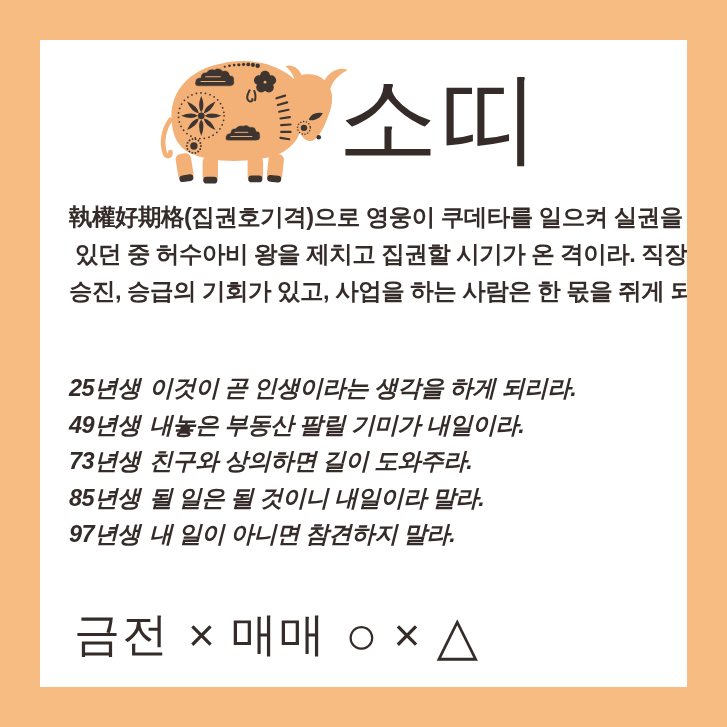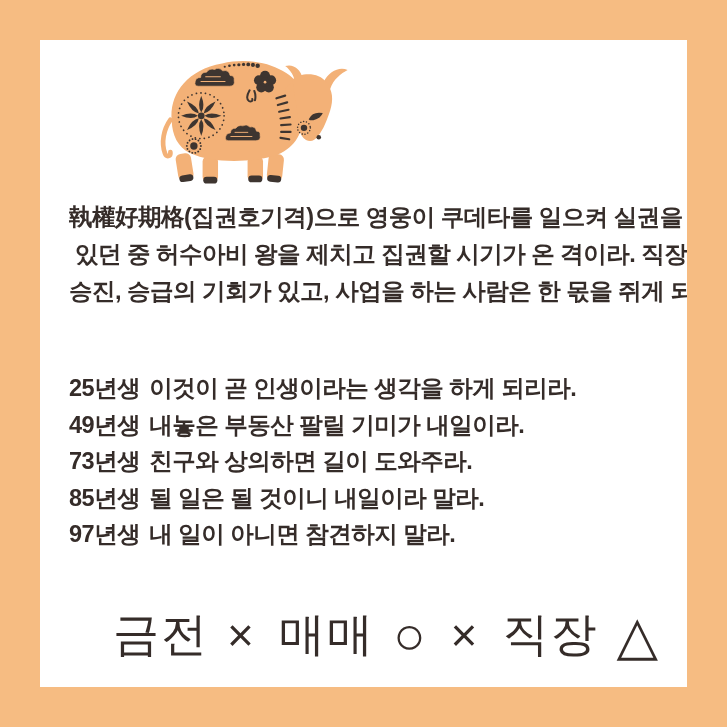--- a/index.html
+++ b/index.html
@@ -29,29 +29,29 @@
   }
   .intro{
     position:absolute;left:29px;top:159px;width:600px;
     font-size:23.5px;line-height:37px;font-weight:bold;
     color:var(--ink);letter-spacing:-0.5px;
   }
   .intro-line{white-space:pre;}
   .years{
     position:absolute;left:29px;top:330px;width:610px;
     font-size:23.5px;line-height:36.5px;font-weight:bold;
-    color:var(--ink);letter-spacing:-0.5px;
+    color:var(--ink);letter-spacing:-0.5px;font-style:italic;
   }
   .year-row{white-space:nowrap;}
   .year-label{margin-right:9px;}
   .summary{
     position:absolute;left:0;right:0;top:563px;height:64px;
-    display:flex;align-items:center;justify-content:center;
-    padding-left:44px;color:var(--ink);
-    column-gap:25px;
+    display:flex;align-items:center;justify-content:flex-start;
+    padding-left:34px;color:var(--ink);
+    column-gap:16px;
   }
   .summary-item{display:flex;align-items:center;column-gap:18px;}
   .summary-label{font-size:46px;font-weight:300;letter-spacing:2px;white-space:nowrap;}
   .summary-mark{font-weight:300;line-height:1;}
   .mark-x{font-size:46px;}
   .mark-shape{font-size:54px;}
 </style>
 </head>
 <body>
 
@@ -155,20 +155,21 @@
           <g transform="translate(217,110)">
             <circle r="4.8"></circle>
             <circle r="9.5" fill="none" stroke="var(--ox-dark)" stroke-width="2.2" stroke-dasharray="0.1 4.2" stroke-linecap="round"></circle>
           </g>
 
           <circle cx="239" cy="124" r="3.4"></circle>
         </g>
       </svg>
     </div>
 
+    <div class="zodiac-title">소띠</div>
 
     <div class="intro">
         <div class="intro-line">執權好期格(집권호기격)으로 영웅이 쿠데타를 일으켜 실권을 잡고</div>
         <div class="intro-line"> 있던 중 허수아비 왕을 제치고 집권할 시기가 온 격이라. 직장인은</div>
         <div class="intro-line">승진, 승급의 기회가 있고, 사업을 하는 사람은 한 몫을 쥐게 되는</div>
       </div>
 
     <div class="years">
         <div class="year-row"><span class="year-label">25년생</span><span class="fortune-text">이것이 곧 인생이라는 생각을 하게 되리라.</span></div>
         <div class="year-row"><span class="year-label">49년생</span><span class="fortune-text">내놓은 부동산 팔릴 기미가 내일이라.</span></div>
@@ -183,19 +184,18 @@
           <span class="summary-mark mark-x">×</span>
         </div>
         <div class="summary-item">
           <span class="summary-label">매매</span>
           <span class="summary-mark mark-shape">○</span>
         </div>
         <div class="summary-item">
           <span class="summary-mark mark-x">×</span>
         </div>
         <div class="summary-item">
-          <span class="summary-label">직장</span>
           <span class="summary-mark mark-shape">△</span>
         </div>
       </div>
 
   </div>
 </div>
 
 </body></html>

